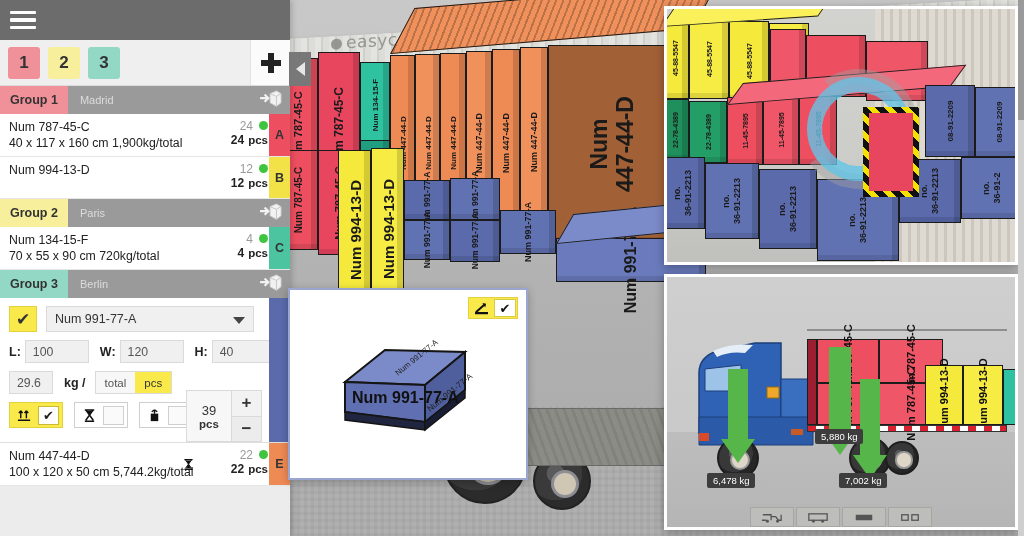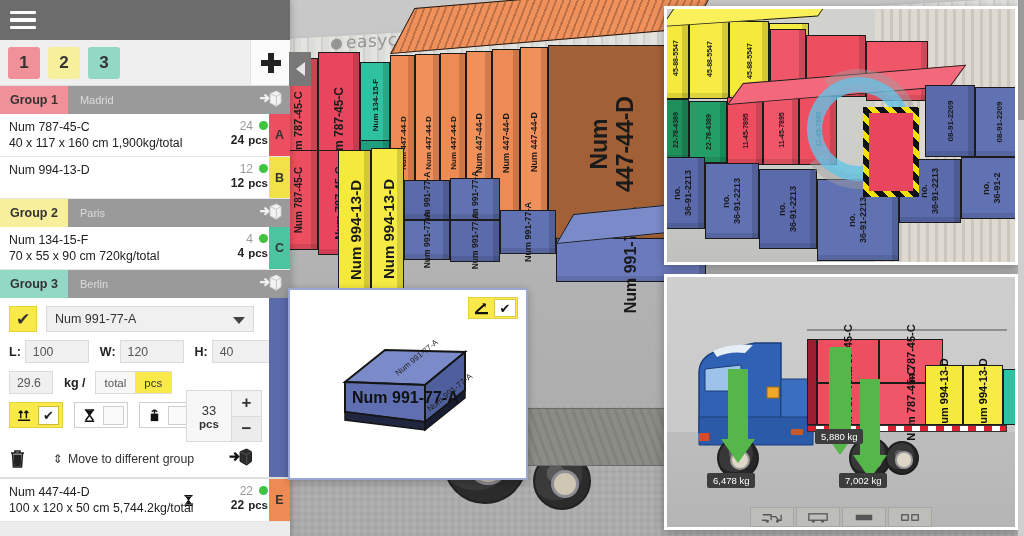--- a/index.html
+++ b/index.html
@@ -592,44 +592,30 @@
                 <rect x="4" y="6" width="8" height="8" fill="#111"></rect>
                 <path d="M8 6 V2 M8 2 l-3 2 M8 2 l3 2" stroke="#111" stroke-width="1.5" fill="none"></path>
               </svg>
           </span>
           <span class="bx"></span>
         </div>
       </div>
 
       <div class="stepper">
         <div class="val">
-          <span>33</span>
+          <span>39</span>
           <b>pcs</b>
         </div>
         <div class="btns">
           <div>+</div>
           <div>−</div>
         </div>
       </div>
     </div>
 
-    <div class="actionrow">
-      <svg class="trash" width="17" height="19" viewBox="0 0 17 19">
-        <path d="M2 4 h13 M6 4 V2 h5 v2 M3.5 4 l1 14 h8 l1 -14" stroke="#222" stroke-width="1.6" fill="none"></path>
-        <path d="M4.5 5.5 h8 l-.8 12 h-6.4 z" fill="#222"></path>
-      </svg>
-      <div class="movelbl">
-        <span class="moveicon">⇕</span><span>Move to different group</span>
-      </div>
-      <svg class="addbox-ic" width="24" height="21" viewBox="0 0 24 22">
-        <path d="M11 4 L18 1 L23 4 L23 14 L18 18 L11 14 Z" fill="#2b2b2b" stroke="#1a1a1a"></path>
-        <path d="M11 4 L18 7 L23 4 M18 7 L18 18" stroke="#555" fill="none"></path>
-        <path d="M0 9 h8 M5 5 l4 4 l-4 4" stroke="#111" stroke-width="2.4" fill="none"></path>
-      </svg>
-    </div>
 
     <div class="itemrow" style="border-top:1px solid #dedede">
       <div class="nm">Num 447-44-D</div>
       <div class="dim">100 x 120 x 50 cm 5,744.2kg/total</div>
       <svg class="hourglass-mini" width="13" height="15" viewBox="0 0 16 16">
         <path d="M3 2 h10 M3 14 h10" stroke="#111" stroke-width="1.6"></path>
         <path d="M4.5 3 h7 l-3.5 5 z M4.5 13 h7 l-3.5 -5 z" fill="#111"></path>
         <path d="M4 2 L12 13 M12 2 L4 13" stroke="#111" stroke-width="1.2" fill="none"></path>
       </svg>
       <div class="qtybox">

